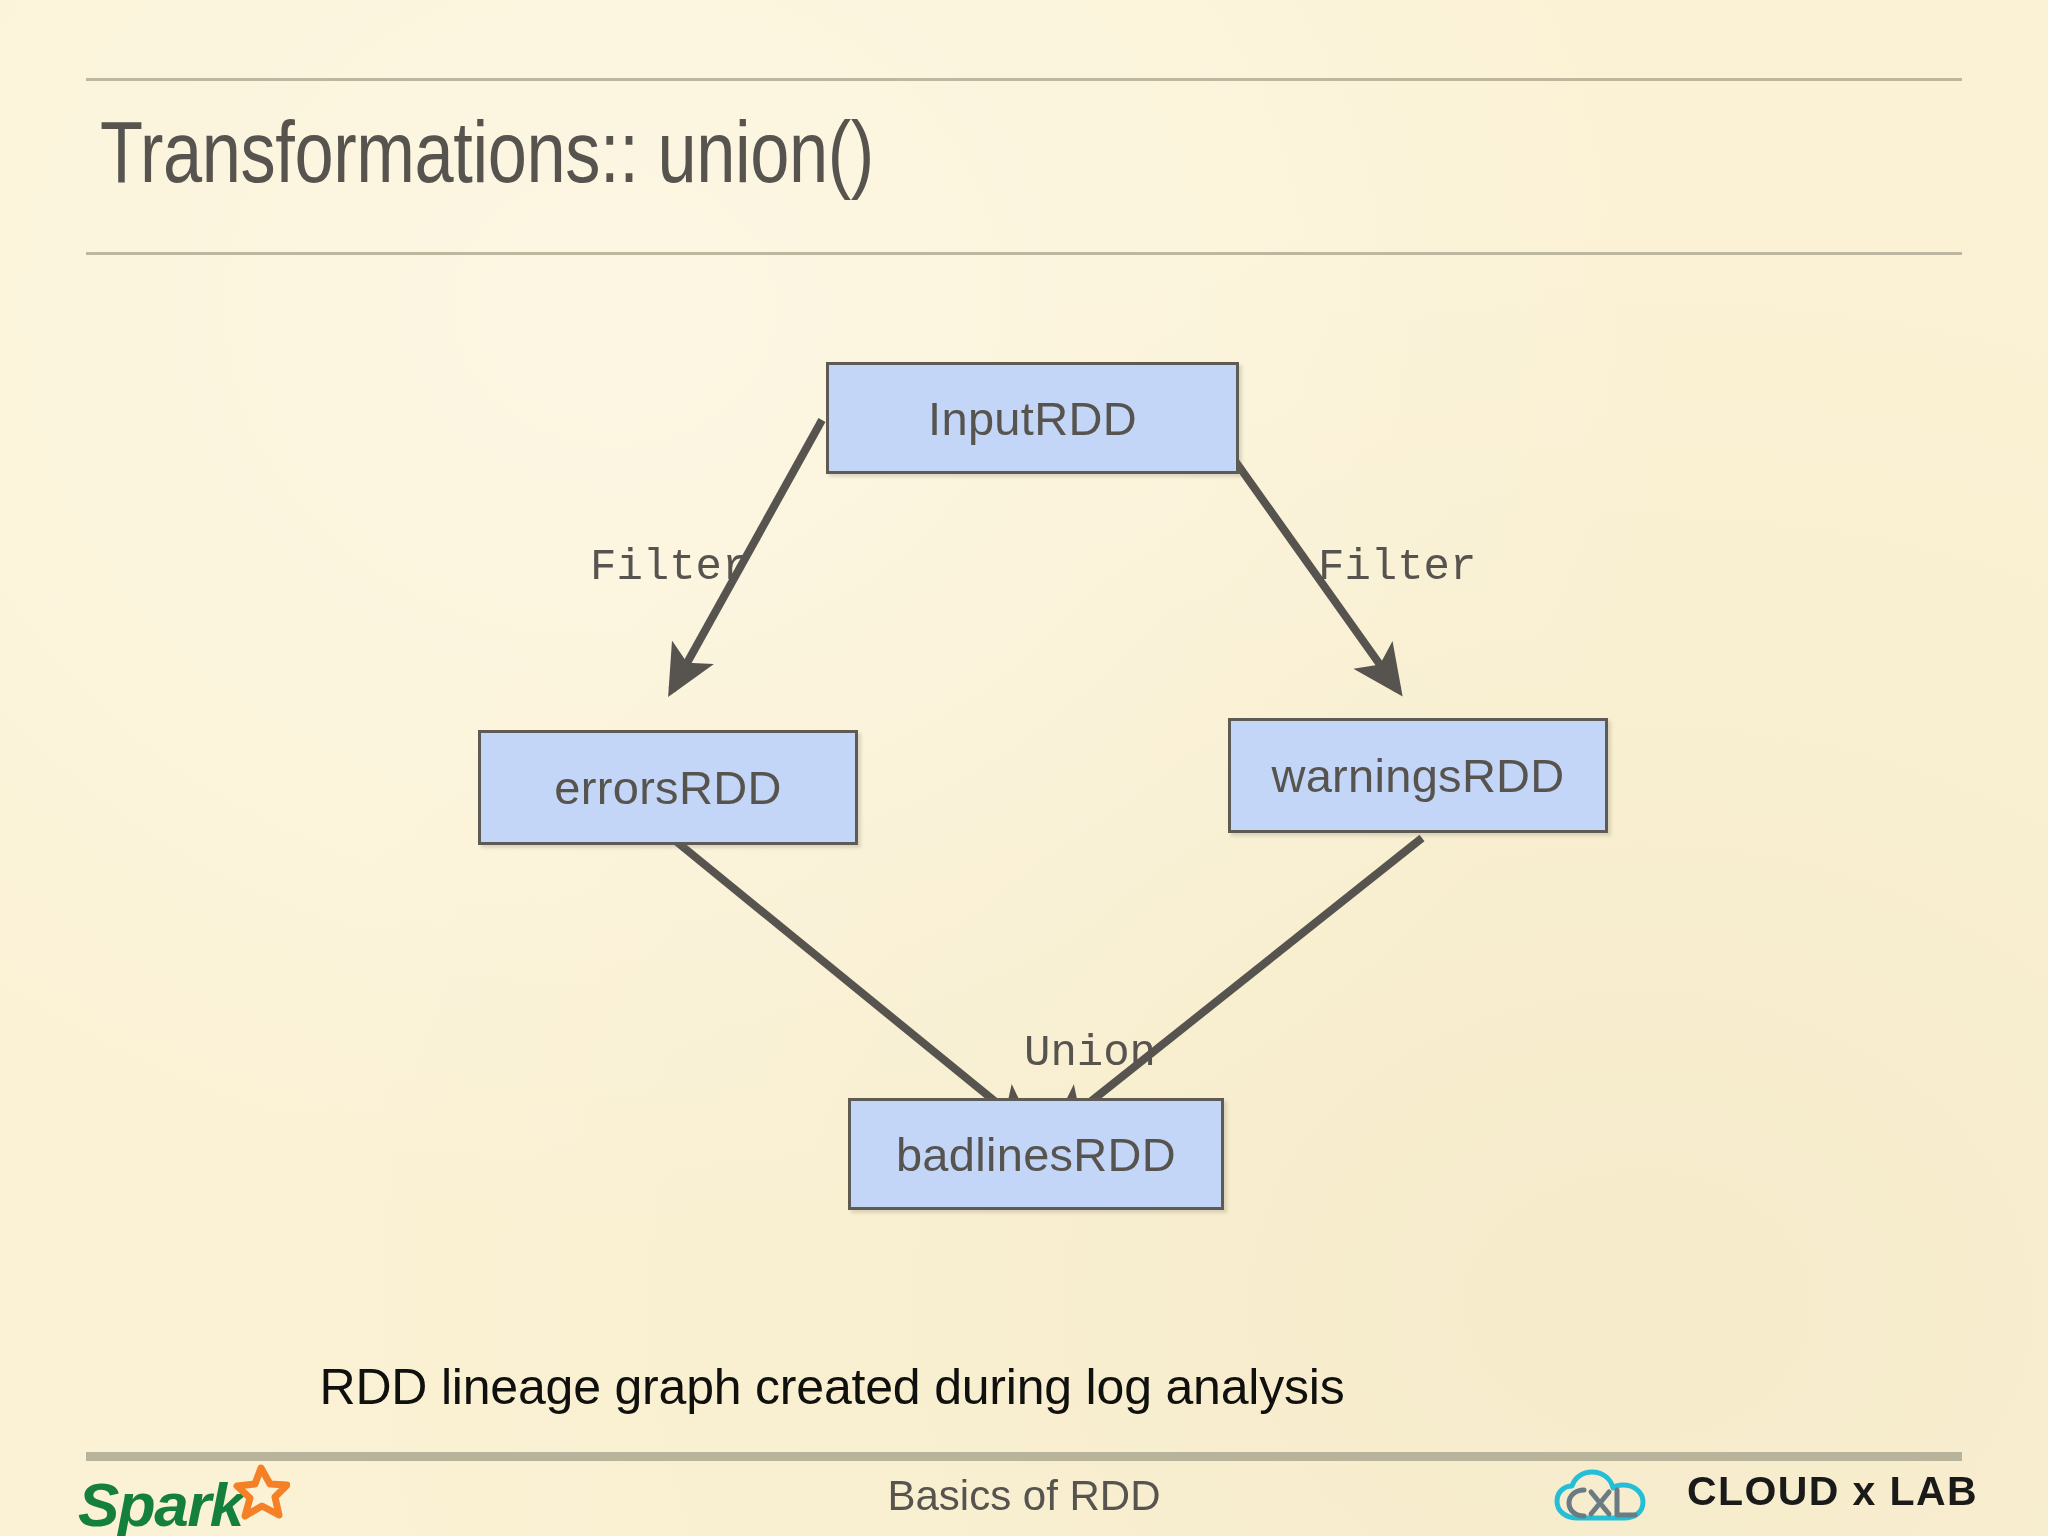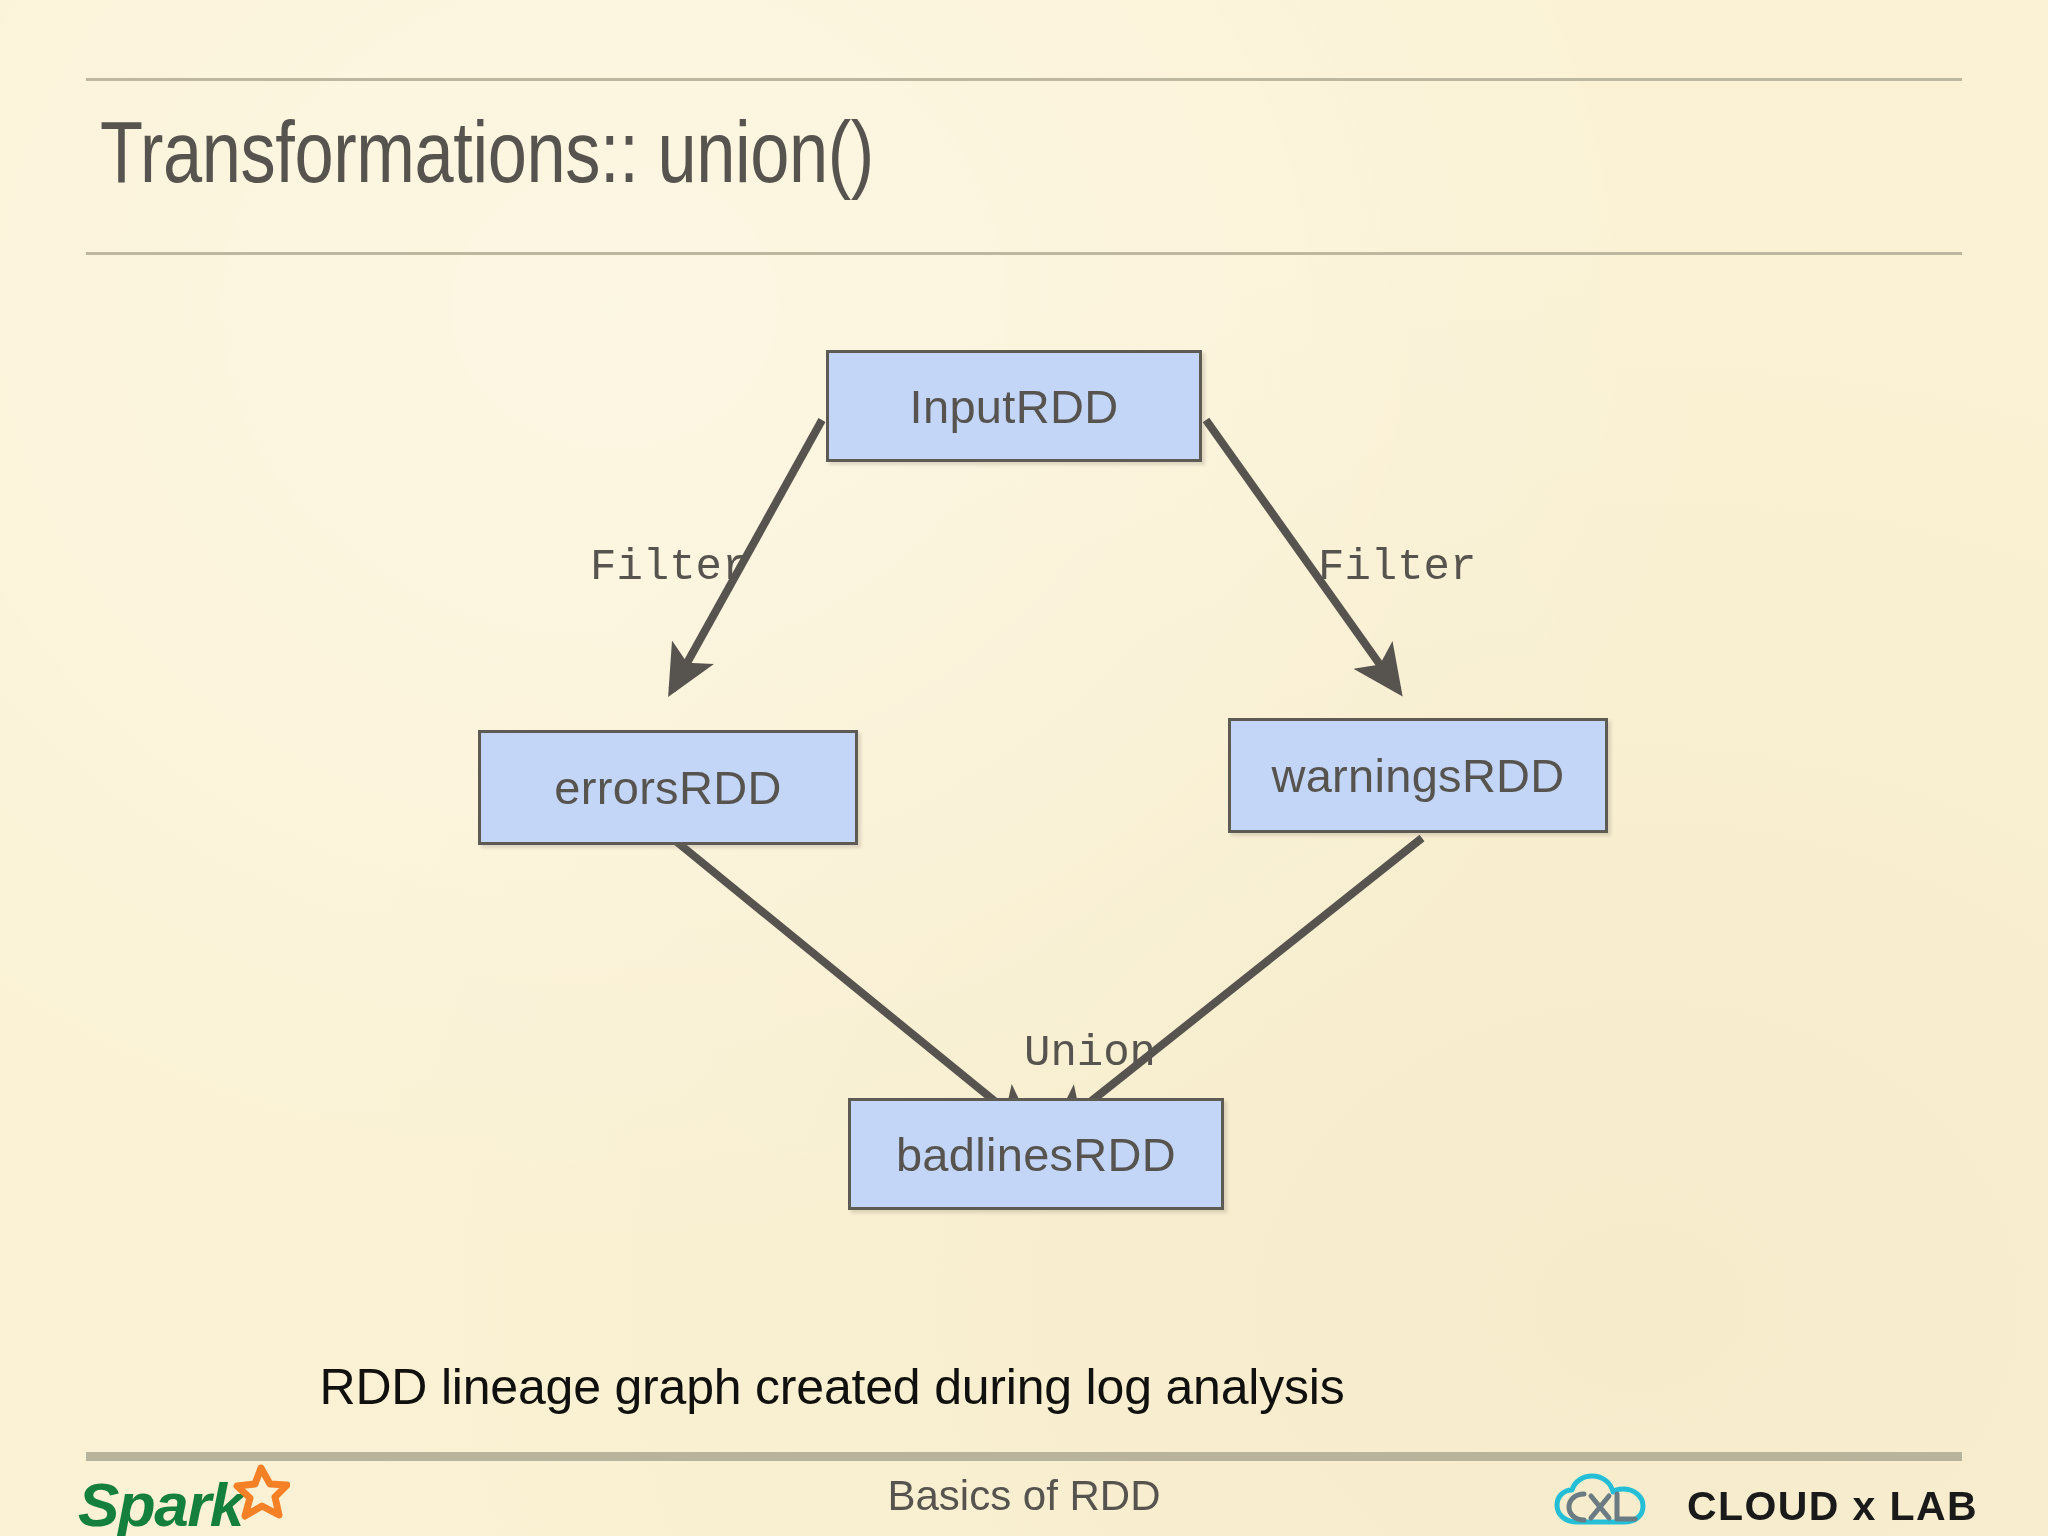--- a/index.html
+++ b/index.html
@@ -67,21 +67,21 @@
     display: flex;
     align-items: center;
     justify-content: center;
     color: #57544f;
     font-family: "Liberation Sans", sans-serif;
     font-size: 47px;
     font-weight: 400;
     letter-spacing: 0.3px;
     box-shadow: 3px 3px 3px rgba(120,115,100,0.22);
   }
-  #node-input     { left: 826px; top: 350px;  width: 376px; height: 112px; }
+  #node-input     { left: 826px; top: 362px;  width: 413px; height: 112px; }
   #node-errors    { left: 478px; top: 718px;  width: 380px; height: 115px; margin-top: 12px; }
   #node-warnings  { left: 1228px; top: 718px; width: 380px; height: 115px; }
   #node-badlines  { left: 848px; top: 1098px; width: 376px; height: 112px; }
 
   .edge-label {
     position: absolute;
     color: #57544f;
     font-family: Liberation Mono, monospace;
     font-size: 44px;
     font-weight: 400;
@@ -141,21 +141,21 @@
     width: 60px;
     height: 60px;
   }
 
   #cxl-logo {
     position: absolute;
     right: 70px;
     top: 1468px;
     height: 62px;
     display: flex;
-    align-items: flex-end;
+    align-items: flex-start;
     gap: 16px;
   }
   #cxl-mark { width: 120px; height: 58px; }
   #cxl-wordmark {
     font-family: "Liberation Sans", sans-serif;
     font-size: 41px;
     font-weight: 700;
     color: #1a1a1a;
     letter-spacing: 1.4px;
     white-space: nowrap;

